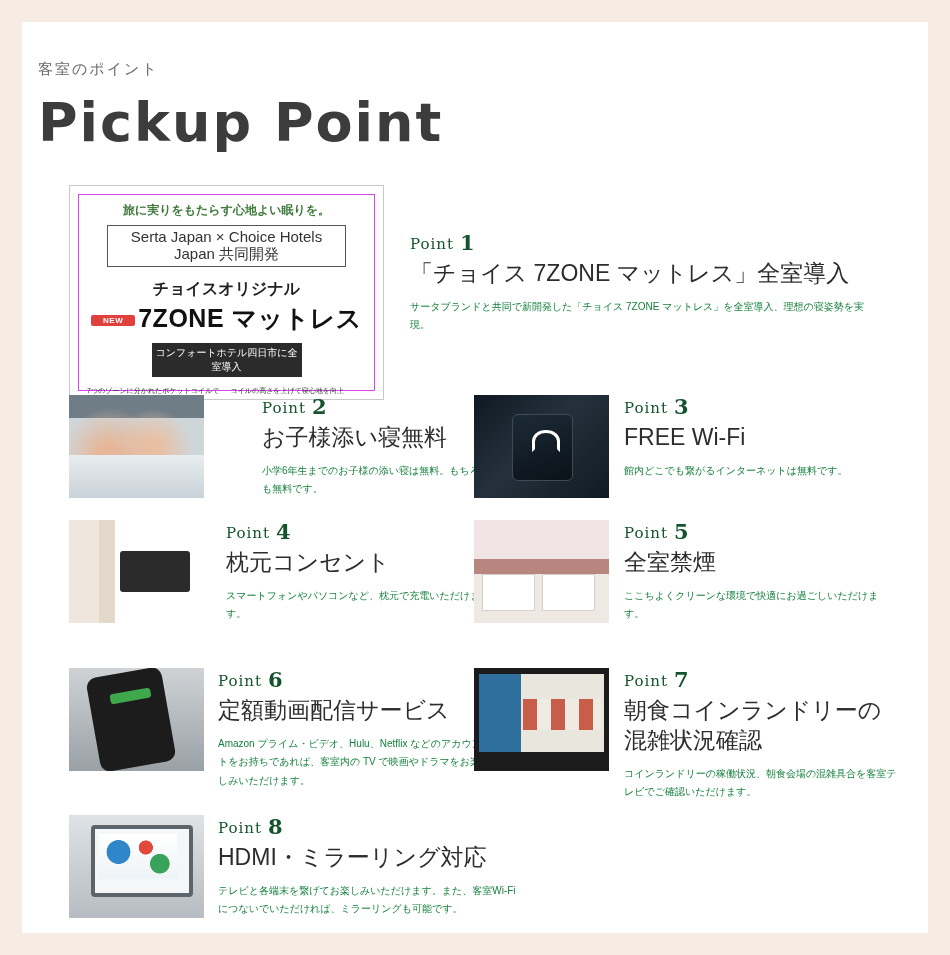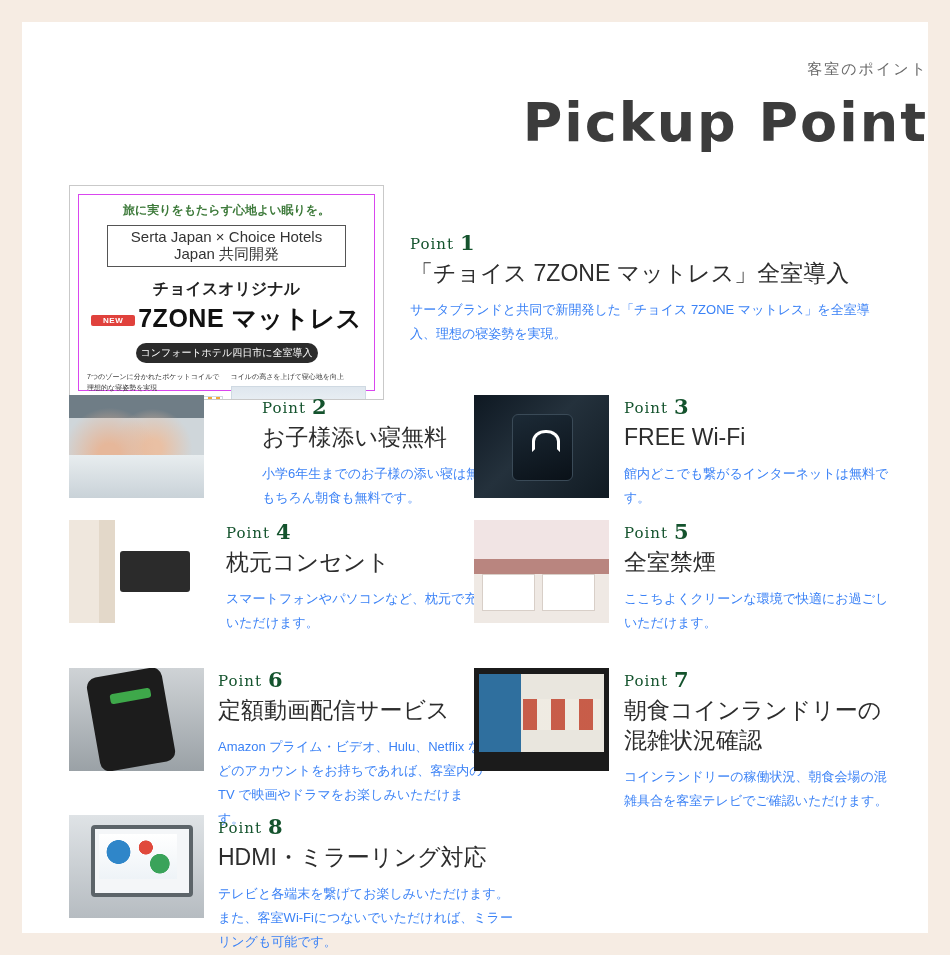--- a/index.html
+++ b/index.html
@@ -16,22 +16,23 @@
   .page {
     position: absolute;
     left: 22px;
     top: 22px;
     width: 906px;
     height: 911px;
     background: #ffffff;
     box-sizing: border-box;
   }
   .header {
-    text-align: right;
+    text-align: left;
     padding-top: 38px;
+    padding-left: 16px;
   }
   .header .sub {
     font-size: 15px;
     color: #6a6a6a;
     letter-spacing: 2px;
   }
   .header .main {
     font-size: 54px;
     color: #3c3c3c;
     font-weight: 700;
@@ -54,22 +55,22 @@
     margin-left: 6px;
     vertical-align: -1px;
   }
   .pt-title {
     font-size: 23px;
     color: #2d2d2d;
     margin-bottom: 9px;
     line-height: 1.3;
   }
   .pt-desc {
-    font-size: 13px;
-    color: #3b82f6;
+    font-size: 10px;
+    color: #15803d;
     line-height: 1.85;
   }
 
   
   .p1 {
     position: absolute;
     left: 47px;
     top: 163px;
     width: 315px;
     height: 215px;
@@ -124,27 +125,26 @@
   .p1-t4 {
     text-align: center;
     font-size: 25px;
     color: #111;
     font-weight: bold;
     margin-top: 2px;
     letter-spacing: 0.5px;
   }
   .p1-t5 {
     margin: 8px auto 0;
-    width: 182px;
+    width: 150px;
     background: #2b2b2b;
     color: #fff;
     text-align: center;
     font-size: 10px;
     padding: 3px 0;
-    border-radius: 10px;
   }
   .p1-cols {
     display: flex;
     margin-top: 9px;
     padding: 0 8px;
     gap: 8px;
   }
   .p1-col {
     flex: 1;
   }

